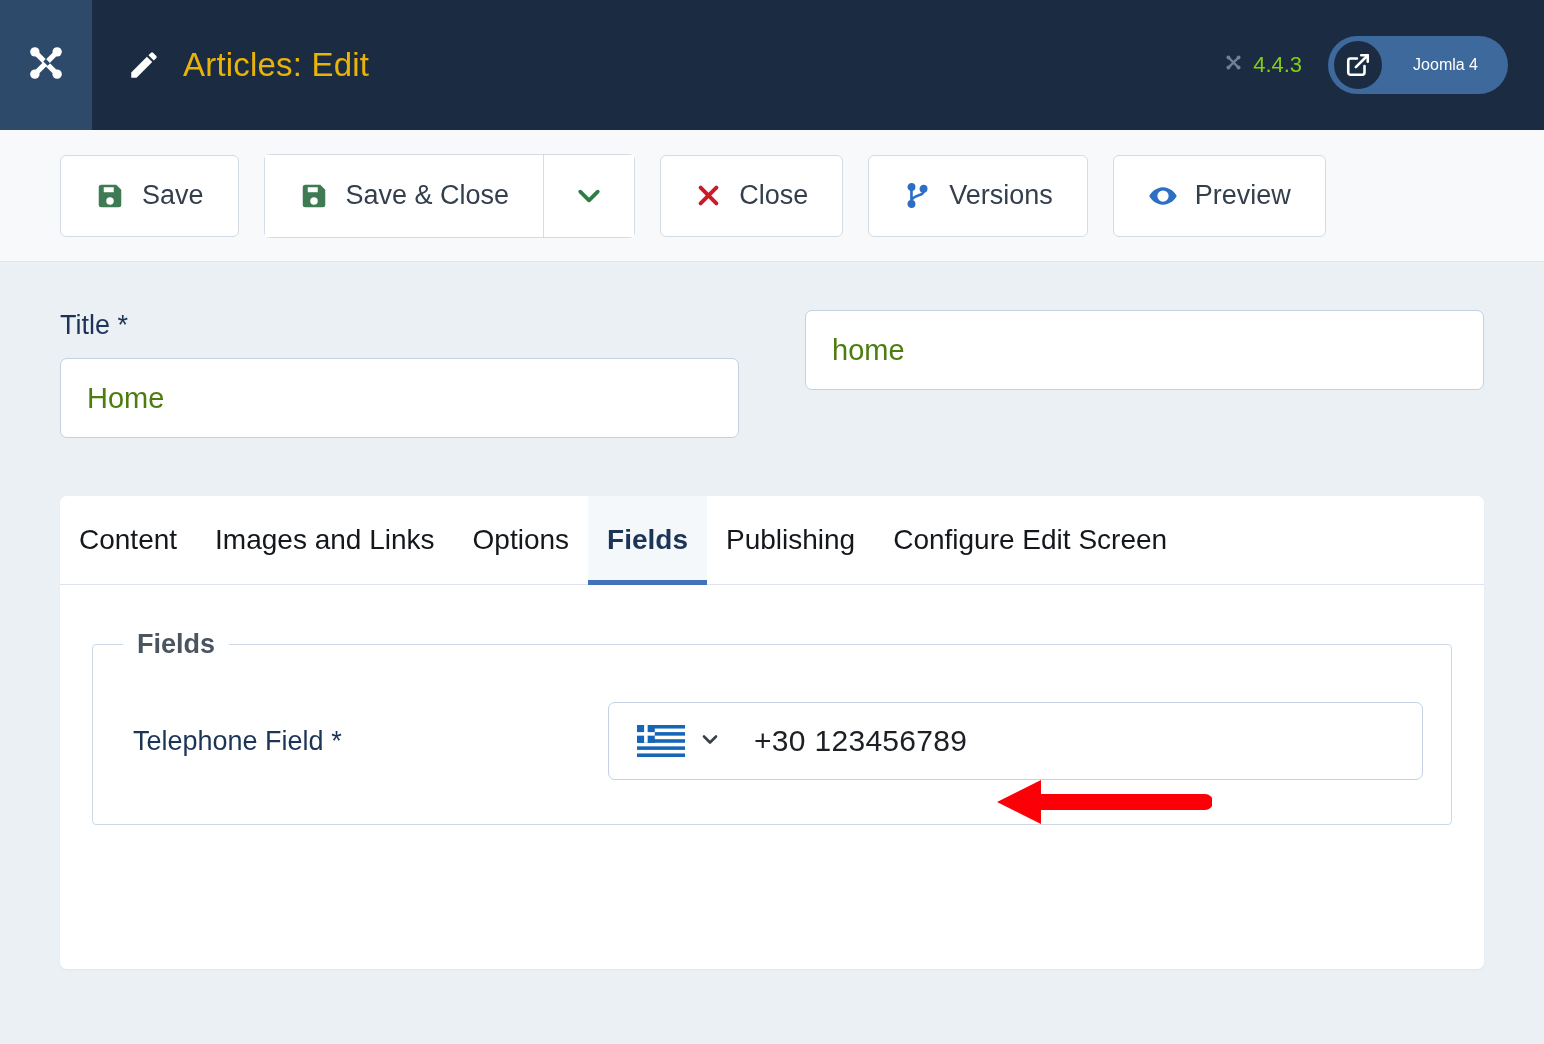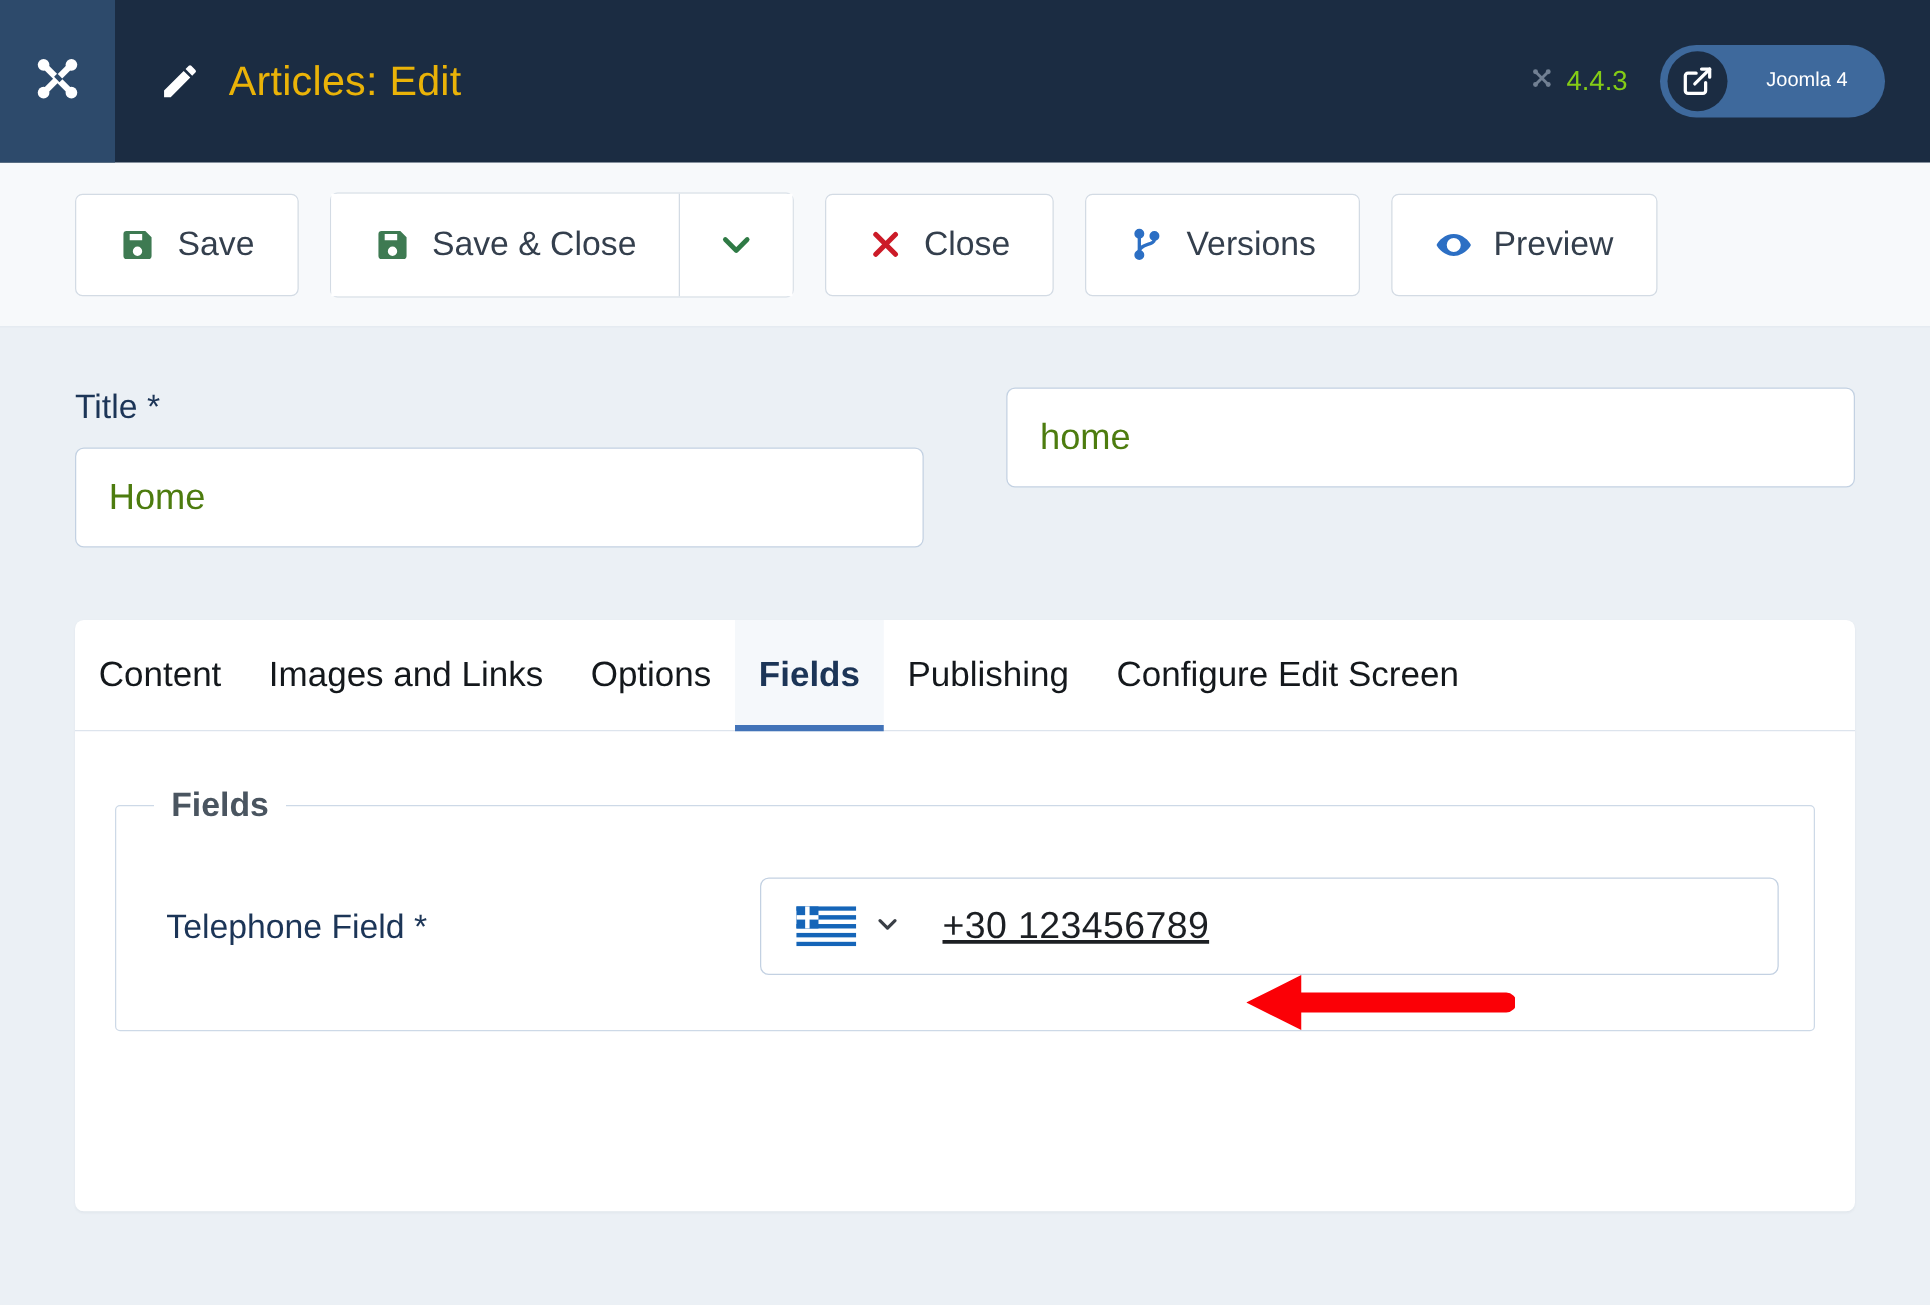--- a/index.html
+++ b/index.html
@@ -246,21 +246,20 @@
     align-items: center;
     gap: 13px;
     cursor: pointer;
   }
   .flag-select svg.flag { width: 48px; height: 32px; display: block; }
   .tel-value {
     font-size: 30px;
     color: #1c1f23;
     margin-left: 18px;
     letter-spacing: .3px;
-    text-decoration: underline;
   }
 
   
   .arrow-annot {
     position: absolute;
     left: 997px;
     top: 778px;
     width: 215px;
     height: 48px;
     pointer-events: none;

